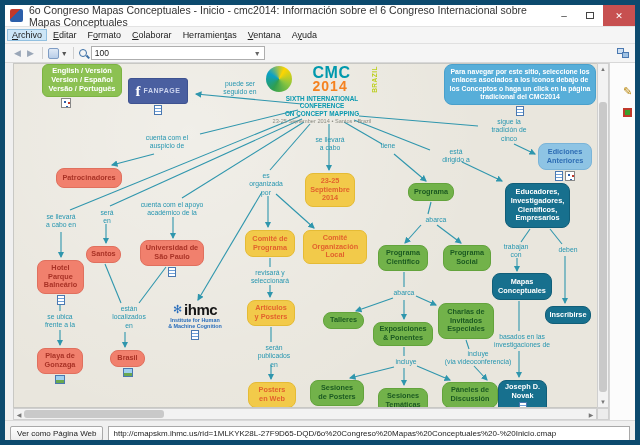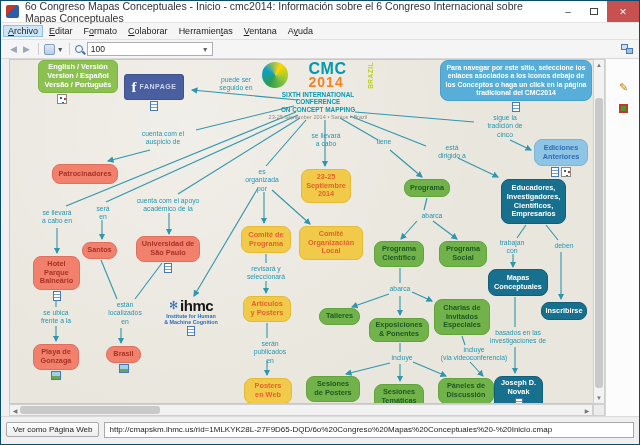--- a/index.html
+++ b/index.html
@@ -1,18 +1,18 @@
 <!DOCTYPE html>
 <html><head>
 <meta charset="utf-8">
 <style>
   html,body{margin:0;padding:0;background:#dfe3e8;}
   *{box-sizing:border-box;}
   body{font-family:"Liberation Sans", sans-serif;}
-  .window{position:relative;width:640px;height:445px;background:#f0f0f0;border:1px solid #0c4a6e;overflow:hidden;}
+  .window{position:relative;width:640px;height:445px;background:#f0f0f0;border:5px solid #0c4a6e;overflow:hidden;}
 
   
   .titlebar{height:22px;background:#ffffff;display:flex;align-items:center;padding-left:5px;border-bottom:1px solid #e3e3e3;}
   .app-icon{width:13px;height:13px;border-radius:2px;background:linear-gradient(135deg,#c0392b 0 40%,#2c5faa 40% 100%);margin-right:6px;flex:0 0 auto;}
   .title-text{font-size:10.5px;color:#333;white-space:nowrap;overflow:hidden;flex:1;}
   .win-controls{display:flex;align-items:stretch;height:100%;flex:0 0 auto;}
   .win-btn{width:26px;display:flex;align-items:center;justify-content:center;font-size:10px;color:#444;}
   .win-btn.max span{display:block;width:8px;height:7px;border:1px solid #444;}
   .win-btn.close{background:#c75050;color:#fff;width:32px;font-size:9px;}
 
@@ -23,21 +23,21 @@
 
   
   .toolbar{height:19px;background:#f5f5f5;display:flex;align-items:center;padding:0 6px;border-bottom:1px solid #d8d8d8;}
   .tb-arrow{font-size:9px;color:#9aa7b8;margin:0 3px;}
   .tb-sep{width:1px;height:12px;background:#cfcfcf;margin:0 5px;}
   .tb-cmapbtn{display:flex;align-items:center;}
   .tb-cmapicon{width:11px;height:11px;background:linear-gradient(#dfe9f6,#b8cde8);border:1px solid #7e9cc4;border-radius:2px;}
   .tb-caret{font-size:7px;color:#555;margin-left:2px;}
   .zoom-glass{width:8px;height:8px;border:1.5px solid #3a6ea5;border-radius:50%;position:relative;margin-right:4px;}
   .zoom-glass::after{content:"";position:absolute;width:4px;height:1.5px;background:#3a6ea5;transform:rotate(45deg);right:-4px;bottom:-1px;}
-  .zoom-combo{width:126px;height:14px;background:#fff;border:1px solid #aeaeae;display:flex;align-items:center;font-size:8.5px;color:#222;padding:0 3px;}
+  .zoom-combo{width:174px;height:14px;background:#fff;border:1px solid #aeaeae;display:flex;align-items:center;font-size:8.5px;color:#222;padding:0 3px;}
   .zoom-combo .val{flex:1;}
   .zoom-combo .caret{font-size:7px;color:#666;}
   .tb-right{margin-left:auto;}
   .views-icon{width:12px;height:10px;position:relative;}
   .views-icon i{position:absolute;width:7px;height:6px;border:1px solid #4a78b0;background:#cfe0f2;}
   .views-icon i:first-child{left:0;top:0;}
   .views-icon i:last-child{right:0;bottom:0;background:#9fc2e4;}
 
   
   .workspace{position:relative;height:357px;background:#f0f0f0;}

